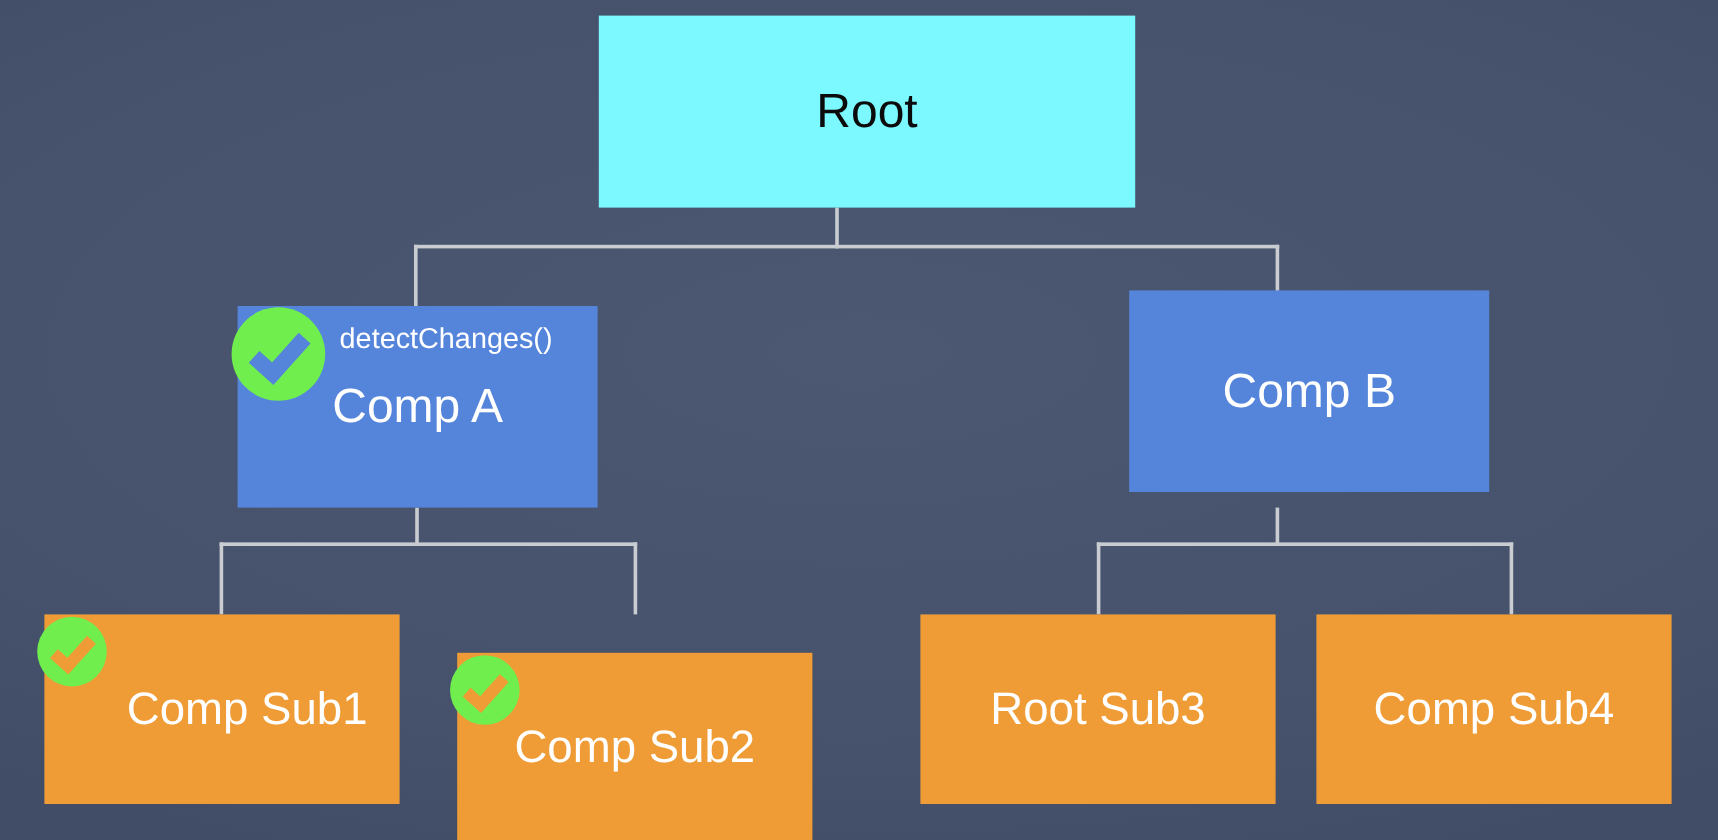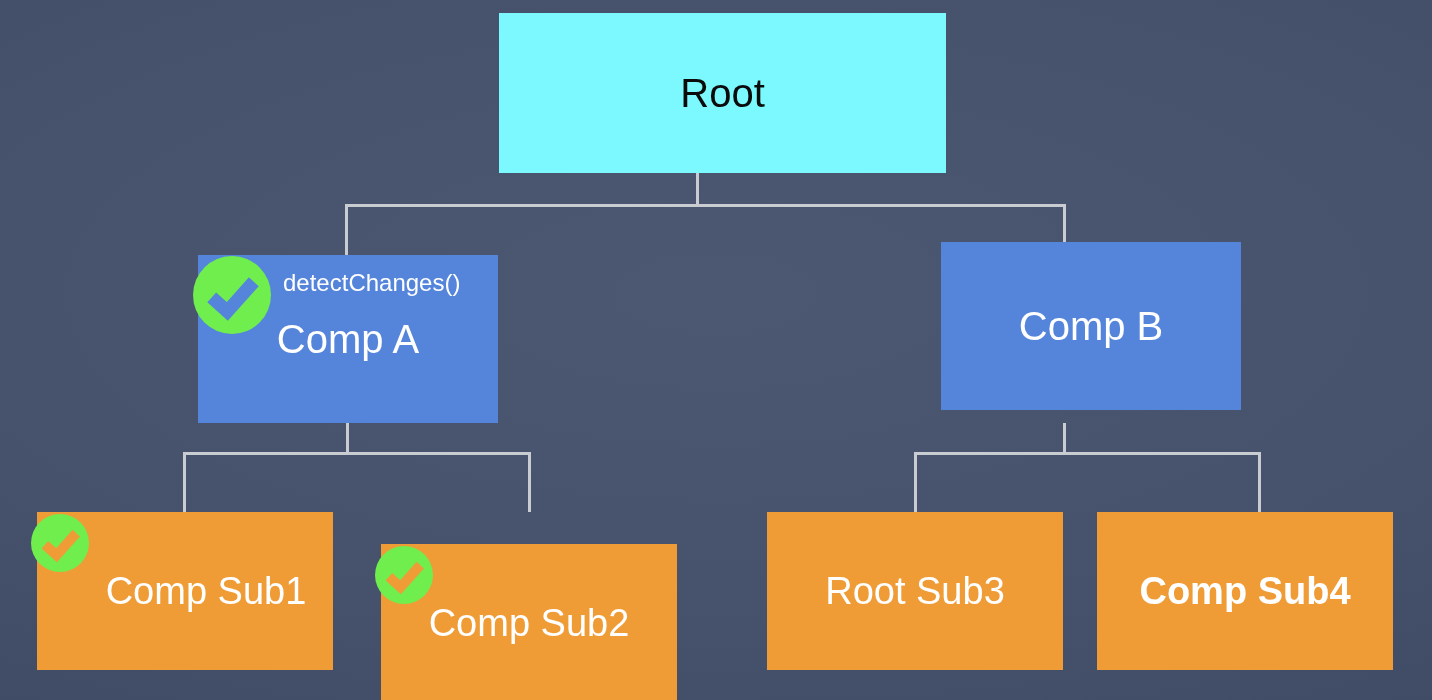--- a/index.html
+++ b/index.html
@@ -33,21 +33,21 @@
   .node-comp-a { left: 198px; top: 255px; }
   .node-comp-b { left: 914px; top: 242px; margin-left: 27px; }
 
   .node-sub {
     top: 512px; width: 296px; height: 158px;
     background: #f09c36; color: #ffffff; font-size: 38px;
   }
   .node-sub1 { left: 37px; padding-left: 42px; }
   .node-sub2 { left: 381px; margin-top: 32px; }
   .node-sub3 { left: 767px; }
-  .node-sub4 { left: 1097px; font-weight: bold; }
+  .node-sub4 { left: 1097px; }
 
   .annotation {
     position: absolute;
     left: 85px; top: 14px;
     font-size: 24px;
     color: #ffffff;
   }
 
   
   .badge {

